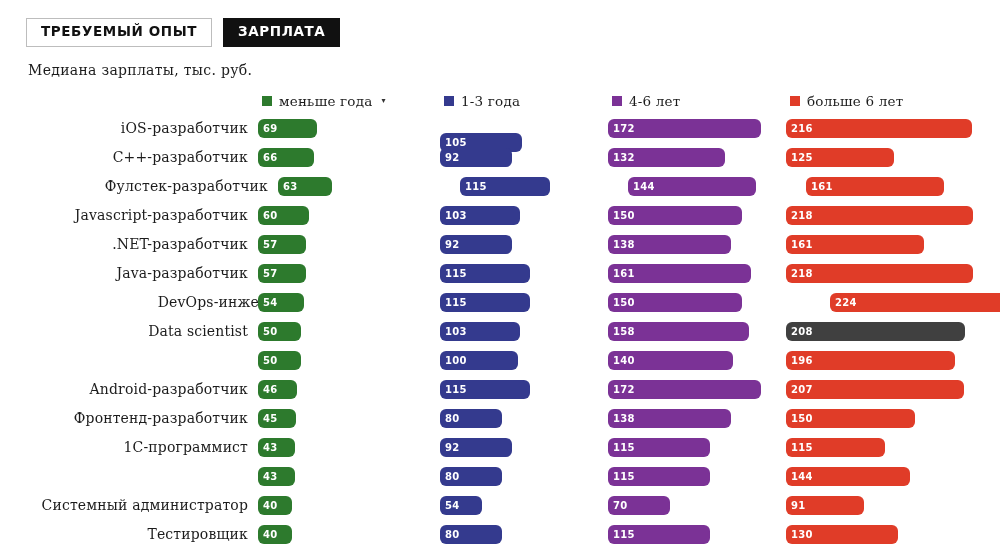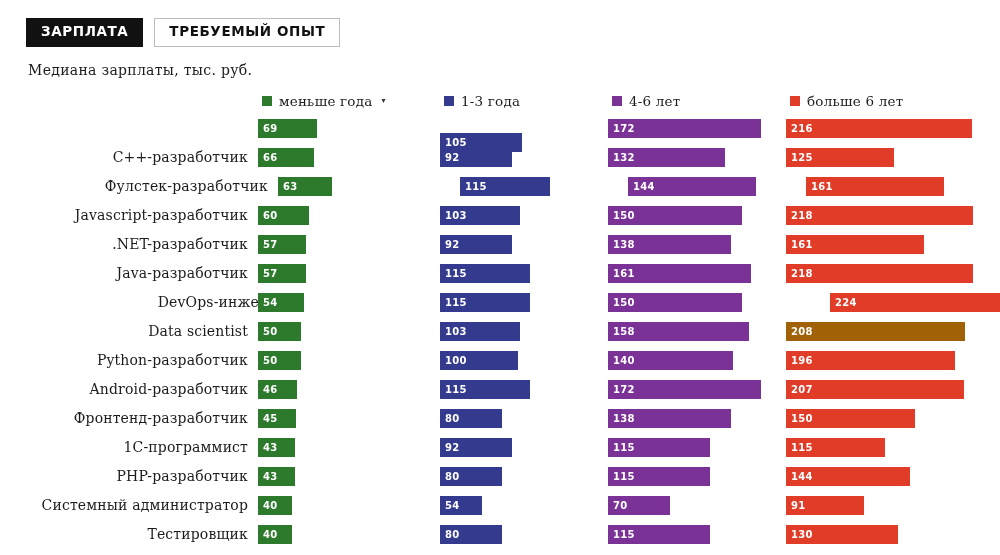--- a/index.html
+++ b/index.html
@@ -131,20 +131,21 @@
     white-space: nowrap;
     text-align: right;
   }
   .bar {
     position: absolute;
     top: 1px;
     height: 19px;
     box-sizing: border-box;
     overflow: hidden;
     cursor: pointer;
+    border-radius: 6px;
   }
   .bar-value {
     position: absolute;
     left: 5px;
     top: 0;
     height: 19px;
     line-height: 19px;
     font-family: "DejaVu Sans", "Liberation Sans", sans-serif;
     font-size: 10px;
     font-weight: 600;
@@ -153,25 +154,25 @@
     white-space: nowrap;
     pointer-events: none;
   }
 </style>
 </head>
 <body>
 
 <div id="chart-root">
 
   <div class="tabs">
+    <div class="tab inactive">
+      <span>ТРЕБУЕМЫЙ ОПЫТ</span>
+    </div>
     <div class="tab active">
       <span>ЗАРПЛАТА</span>
-    </div>
-    <div class="tab inactive">
-      <span>ТРЕБУЕМЫЙ ОПЫТ</span>
     </div>
   </div>
 
   <div class="subtitle">Медиана зарплаты, тыс. руб.</div>
 
   <div class="legend" id="legend">
       <div class="legend-item" style="left: 262px;">
         <span class="legend-swatch" style="background: rgb(45, 122, 45);"></span>
         <span class="legend-label">меньше года</span>
         <span class="legend-caret">▾</span>
@@ -185,20 +186,21 @@
         <span class="legend-label">4-6 лет</span>
       </div>
       <div class="legend-item" style="left: 790px;">
         <span class="legend-swatch" style="background: rgb(224, 60, 40);"></span>
         <span class="legend-label">больше 6 лет</span>
       </div>
     </div>
 
   <div class="plot" id="plot">
       <div class="row" style="top: 0px;">
+        <div class="row-label">iOS-разработчик</div>
         <div class="bar" style="left: 258px; width: 59px; background: rgb(45, 122, 45);">
           <span class="bar-value">69</span>
         </div>
         <div class="bar" style="left: 440px; width: 82px; background: rgb(52, 58, 142); margin-top: 14px;">
           <span class="bar-value">105</span>
         </div>
         <div class="bar" style="left: 608px; width: 153px; background: rgb(123, 50, 150);">
           <span class="bar-value">172</span>
         </div>
         <div class="bar" style="left: 786px; width: 186px; background: rgb(224, 60, 40);">
@@ -299,26 +301,25 @@
         <div class="row-label">Data scientist</div>
         <div class="bar" style="left: 258px; width: 43px; background: rgb(45, 122, 45);">
           <span class="bar-value">50</span>
         </div>
         <div class="bar" style="left: 440px; width: 80px; background: rgb(52, 58, 142);">
           <span class="bar-value">103</span>
         </div>
         <div class="bar" style="left: 608px; width: 141px; background: rgb(123, 50, 150);">
           <span class="bar-value">158</span>
         </div>
-        <div class="bar" style="left: 786px; width: 179px; background: #a16207;">
+        <div class="bar" style="left: 786px; width: 179px; background: #404040;">
           <span class="bar-value">208</span>
         </div>
       </div>
       <div class="row" style="top: 232px;">
-        <div class="row-label">Python-разработчик</div>
         <div class="bar" style="left: 258px; width: 43px; background: rgb(45, 122, 45);">
           <span class="bar-value">50</span>
         </div>
         <div class="bar" style="left: 440px; width: 78px; background: rgb(52, 58, 142);">
           <span class="bar-value">100</span>
         </div>
         <div class="bar" style="left: 608px; width: 125px; background: rgb(123, 50, 150);">
           <span class="bar-value">140</span>
         </div>
         <div class="bar" style="left: 786px; width: 169px; background: rgb(224, 60, 40);">
@@ -364,21 +365,20 @@
           <span class="bar-value">92</span>
         </div>
         <div class="bar" style="left: 608px; width: 102px; background: rgb(123, 50, 150);">
           <span class="bar-value">115</span>
         </div>
         <div class="bar" style="left: 786px; width: 99px; background: rgb(224, 60, 40);">
           <span class="bar-value">115</span>
         </div>
       </div>
       <div class="row" style="top: 348px;">
-        <div class="row-label">PHP-разработчик</div>
         <div class="bar" style="left: 258px; width: 37px; background: rgb(45, 122, 45);">
           <span class="bar-value">43</span>
         </div>
         <div class="bar" style="left: 440px; width: 62px; background: rgb(52, 58, 142);">
           <span class="bar-value">80</span>
         </div>
         <div class="bar" style="left: 608px; width: 102px; background: rgb(123, 50, 150);">
           <span class="bar-value">115</span>
         </div>
         <div class="bar" style="left: 786px; width: 124px; background: rgb(224, 60, 40);">

